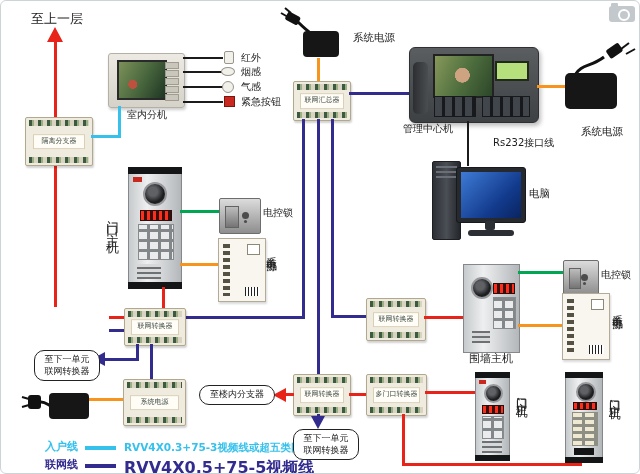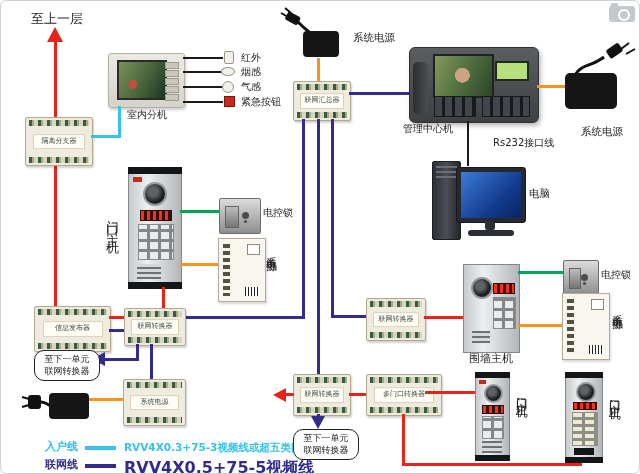--- a/index.html
+++ b/index.html
@@ -185,23 +185,20 @@
   <div class="t" style="left:262px;top:206px;">电控锁</div>
   <i class="ln org" style="left:179px;top:262px;width:38px;height:3px;"></i>
   <div class="psu" style="left:217px;top:237px;width:46px;height:62px;">
     <span class="vstrip"></span>
     <span class="sq"></span>
     <span class="bar"></span>
   </div>
   <div class="t vtxt" style="left:265px;top:247px;font-size:10.5px;letter-spacing:1.5px;">系统电源</div>
   <i class="ln red" style="left:161px;top:286px;width:3px;height:21px;"></i>
 
-  <div class="cbox" style="left:33px;top:305px;width:75px;height:44px;">
-    <span class="lbl">信息发布器</span>
-  </div>
   <i class="ln red" style="left:108px;top:315px;width:15px;height:3px;"></i>
   <i class="ln pur" style="left:108px;top:328px;width:15px;height:3px;"></i>
   <div class="cbox" style="left:123px;top:307px;width:60px;height:36px;">
     <span class="lbl">联网转换器</span>
   </div>
   <i class="ln pur" style="left:135px;top:343px;width:3px;height:17px;"></i>
   <i class="ln pur" style="left:103px;top:357px;width:34px;height:3px;"></i>
   <span class="arr" style="left:91px;top:351px;border-top:7px solid transparent;border-bottom:7px solid transparent;border-right:13px solid #332c8f;"></span>
   <div class="bubble" style="left:33px;top:349px;width:56px;">至下一单元
 联网转换器</div>
@@ -217,27 +214,28 @@
     <path d="M20,23 C24,23 26,25 30,27" stroke="#111" stroke-width="3" fill="none"></path>
     <rect x="28" y="14" width="40" height="26" rx="4" fill="#161616"></rect>
   </svg>
   <i class="ln org" style="left:88px;top:397px;width:34px;height:3px;"></i>
 
   <div class="cbox" style="left:292px;top:373px;width:56px;height:40px;">
     <span class="lbl">联网转换器</span>
   </div>
   <span class="arr" style="left:272px;top:387px;border-top:7px solid transparent;border-bottom:7px solid transparent;border-right:13px solid #e8231a;"></span>
   <i class="ln red" style="left:284px;top:392px;width:9px;height:3px;"></i>
+  <div class="bubble" style="left:198px;top:384px;width:66px;border-radius:12px;">至楼内分支器</div>
   <i class="ln pur" style="left:316px;top:413px;width:3px;height:4px;"></i>
   <span class="arr" style="left:310px;top:415px;border-left:7px solid transparent;border-right:7px solid transparent;border-top:13px solid #332c8f;"></span>
   <div class="bubble" style="left:292px;top:428px;width:56px;">至下一单元
 联网转换器</div>
 
   <i class="ln red" style="left:348px;top:392px;width:17px;height:3px;"></i>
-  <div class="cbox" style="left:365px;top:373px;width:59px;height:40px;padding-left:15px;">
+  <div class="cbox" style="left:365px;top:373px;width:59px;height:40px;">
     <span class="lbl">多门口转换器</span>
   </div>
   <i class="ln red" style="left:424px;top:390px;width:50px;height:3px;"></i>
   <i class="ln red" style="left:401px;top:413px;width:3px;height:52px;"></i>
   <i class="ln red" style="left:401px;top:462px;width:180px;height:3px;"></i>
   <i class="ln red" style="left:578px;top:458px;width:3px;height:6px;"></i>
 
   <div class="cbox" style="left:365px;top:297px;width:58px;height:41px;">
     <span class="lbl">联网转换器</span>
   </div>

